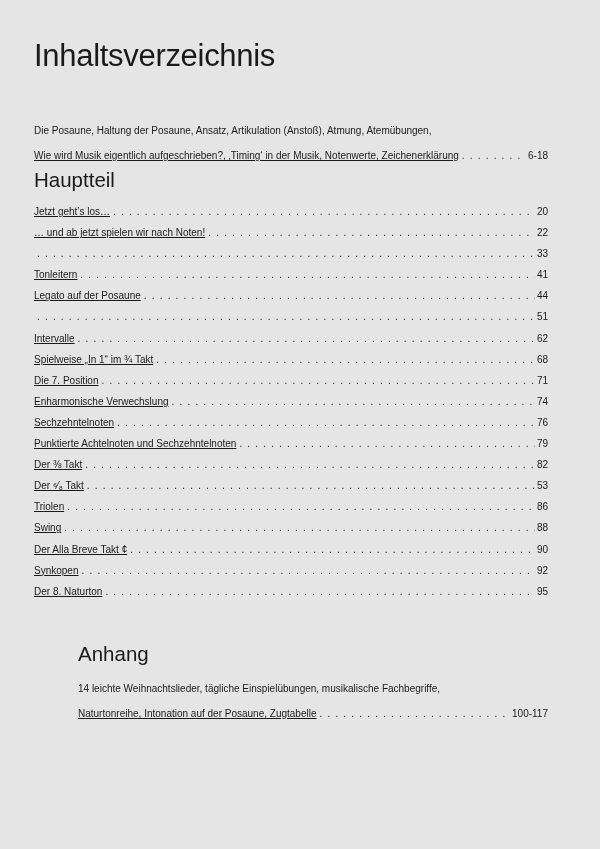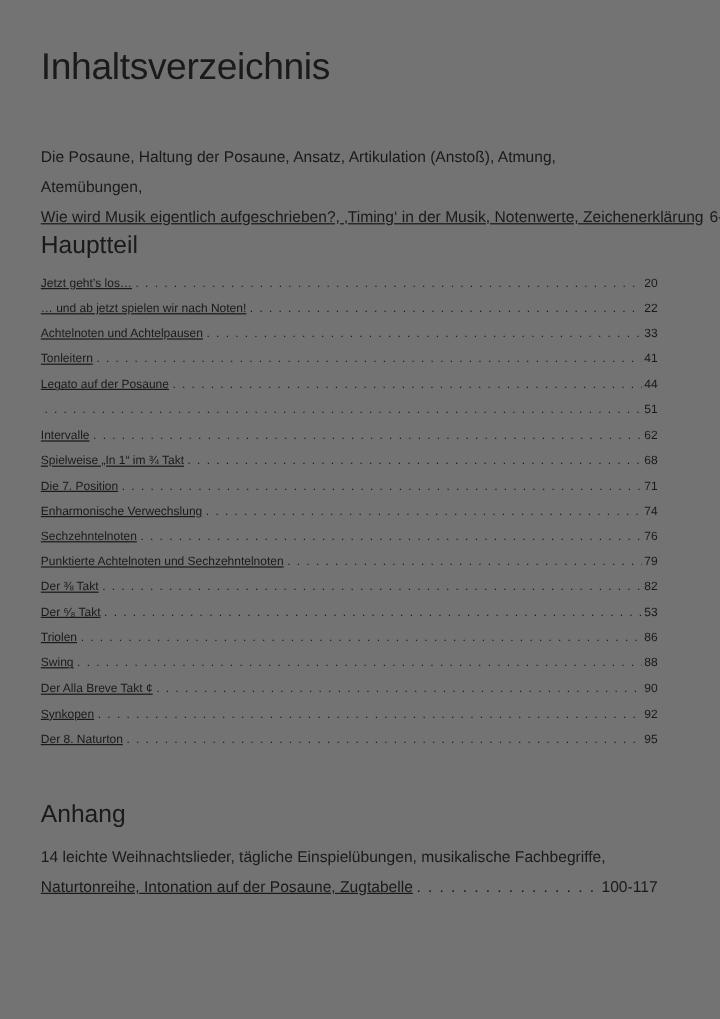--- a/index.html
+++ b/index.html
@@ -5,47 +5,47 @@
   html, body {
     margin: 0;
     padding: 0;
     background: #ffffff;
   }
   .page {
     position: relative;
     width: 600px;
     height: 849px;
     box-sizing: border-box;
-    background: #737373;
+    background: #e5e5e5;
     color: #1a1a1a;
     font-family: "Liberation Sans", sans-serif;
     padding: 38px 52px 0 34px;
     overflow: hidden;
   }
   .page-title {
     font-size: 31px;
     line-height: 36px;
     font-weight: 400;
     letter-spacing: -0.3px;
     margin: 0;
   }
   .section-heading {
     font-size: 20.5px;
     line-height: 24px;
     font-weight: 400;
     margin: 0;
   }
   .section-intro    { margin-top: 44px; }
   .section-main     { }
-  .section-appendix { margin-top: 40px; }
+  .section-appendix { margin-top: 40px; margin-left: 44px; }
 
   .para { margin-top: 10px; }
   .para .line,
   .para .toc-row {
-    font-size: 13px;
+    font-size: 10px;
     line-height: 25px;
   }
 
   .toc-list { margin-top: 9px; }
   .toc-list .toc-row {
     font-size: 10px;
     line-height: 21.1px;
   }
 
   .toc-row {
@@ -96,21 +96,20 @@
         <span class="toc-label">Jetzt geht’s los…</span>
         <span class="leader">. . . . . . . . . . . . . . . . . . . . . . . . . . . . . . . . . . . . . . . . . . . . . . . . . . . . . . . . . . . . . . . . . . . . . . . . . . . . . . . . . . . . . . . . . . . . . . . . . . . . . . . . . . . . . . . . . . . . . . . . . . . . . . . . . . . . . . . . . . . . . . . . . . . . . . . . . . . . . . . . </span>
         <span class="toc-page">20</span>
       </div>
       <div class="toc-row">
         <span class="toc-label">… und ab jetzt spielen wir nach Noten!</span>
         <span class="leader">. . . . . . . . . . . . . . . . . . . . . . . . . . . . . . . . . . . . . . . . . . . . . . . . . . . . . . . . . . . . . . . . . . . . . . . . . . . . . . . . . . . . . . . . . . . . . . . . . . . . . . . . . . . . . . . . . . . . . . . . . . . . . . . . . . . . . . . . . . . . . . . . . . . . . . . . . . . . . . . . </span>
         <span class="toc-page">22</span>
       </div>
       <div class="toc-row">
-        <span class="toc-label">Achtelnoten und Achtelpausen</span>
         <span class="leader">. . . . . . . . . . . . . . . . . . . . . . . . . . . . . . . . . . . . . . . . . . . . . . . . . . . . . . . . . . . . . . . . . . . . . . . . . . . . . . . . . . . . . . . . . . . . . . . . . . . . . . . . . . . . . . . . . . . . . . . . . . . . . . . . . . . . . . . . . . . . . . . . . . . . . . . . . . . . . . . . </span>
         <span class="toc-page">33</span>
       </div>
       <div class="toc-row">
         <span class="toc-label">Tonleitern</span>
         <span class="leader">. . . . . . . . . . . . . . . . . . . . . . . . . . . . . . . . . . . . . . . . . . . . . . . . . . . . . . . . . . . . . . . . . . . . . . . . . . . . . . . . . . . . . . . . . . . . . . . . . . . . . . . . . . . . . . . . . . . . . . . . . . . . . . . . . . . . . . . . . . . . . . . . . . . . . . . . . . . . . . . . </span>
         <span class="toc-page">41</span>
       </div>
       <div class="toc-row">
         <span class="toc-label">Legato auf der Posaune</span>

